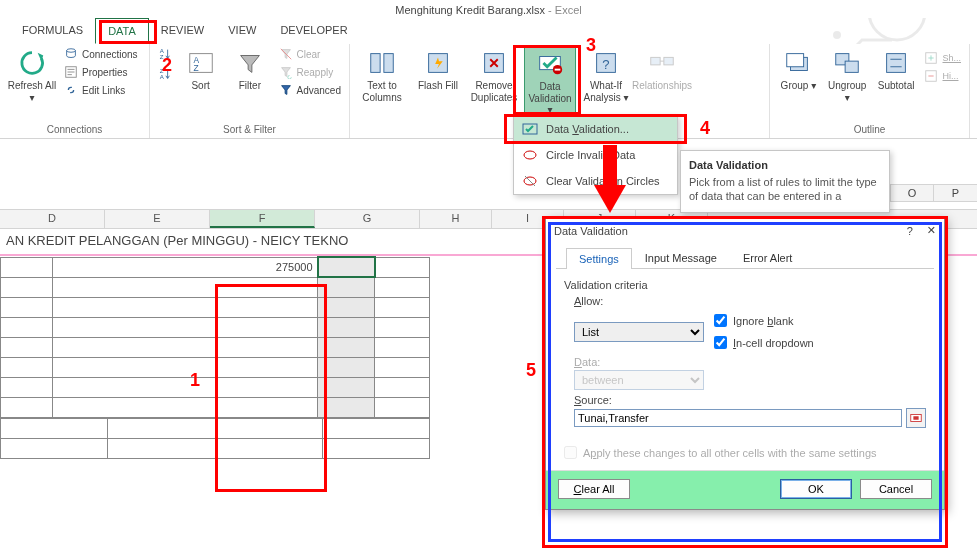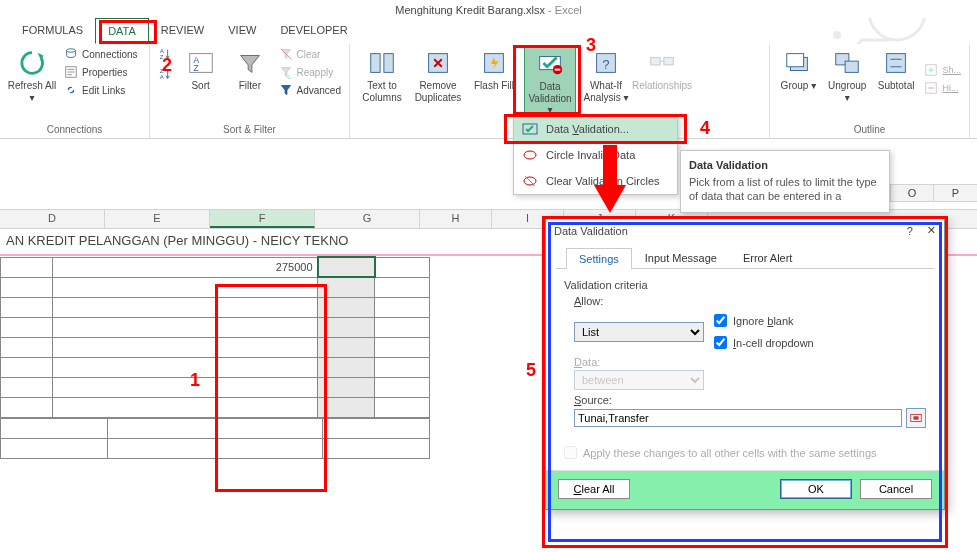--- a/index.html
+++ b/index.html
@@ -207,30 +207,30 @@
       <div class="vbtn">
         <span class="ico"><svg viewBox="0 0 32 32">
               <rect x="4" y="6" width="10" height="20" fill="#cde" stroke="#369"></rect>
               <rect x="18" y="6" width="10" height="20" fill="#cde" stroke="#369"></rect>
             </svg></span>
         <span>Text to Columns</span>
       </div>
       <div class="vbtn">
         <span class="ico"><svg viewBox="0 0 32 32">
               <rect x="6" y="6" width="20" height="20" fill="#cde" stroke="#369"></rect>
+              <path d="M16 10l-3 7h4l-2 5 6-8h-4z" fill="#fa0"></path>
+            </svg></span>
+        <span>Flash Fill</span>
+      </div>
+      <div class="vbtn">
+        <span class="ico"><svg viewBox="0 0 32 32">
+              <rect x="6" y="6" width="20" height="20" fill="#cde" stroke="#369"></rect>
               <path d="M20 12l-8 8m0-8l8 8" stroke="#c00" stroke-width="2"></path>
             </svg></span>
         <span>Remove Duplicates</span>
-      </div>
-      <div class="vbtn">
-        <span class="ico"><svg viewBox="0 0 32 32">
-              <rect x="6" y="6" width="20" height="20" fill="#cde" stroke="#369"></rect>
-              <path d="M16 10l-3 7h4l-2 5 6-8h-4z" fill="#fa0"></path>
-            </svg></span>
-        <span>Flash Fill</span>
       </div>
       <div class="vbtn" style="background:#9fd3b8; border:1px solid #3a9b6e;">
         <span class="ico"><svg viewBox="0 0 32 32">
               <rect x="5" y="8" width="22" height="14" fill="#fff" stroke="#369"></rect>
               <path d="M9 15l4 4 10-10" stroke="#2a8" stroke-width="3" fill="none"></path>
               <circle cx="24" cy="22" r="5" fill="#c00"></circle>
               <path d="M21 22h6" stroke="#fff" stroke-width="2"></path>
             </svg></span>
         <span><span>Data Validation</span> ▾</span>
       </div>
@@ -269,21 +269,21 @@
             </svg></span>
         <span><span>Ungroup</span> ▾</span>
       </div>
       <div class="vbtn">
         <span class="ico"><svg viewBox="0 0 32 32">
               <rect x="6" y="6" width="20" height="20" fill="#cde" stroke="#369"></rect>
               <path d="M10 12h12M10 20h12" stroke="#369"></path>
             </svg></span>
         <span>Subtotal</span>
       </div>
-      <div class="smallstack disabled" style="margin-top:16px;text-decoration:underline;">
+      <div class="smallstack disabled" style="margin-top:4px;text-decoration:underline;">
         <div class="smallitem">
             <span class="ico"><svg viewBox="0 0 16 16">
                 <rect x="2" y="2" width="12" height="12" fill="none" stroke="#888"></rect>
                 <path d="M8 5v6M5 8h6" stroke="#2a8"></path>
               </svg></span>
             <span style="font-size:9px;">Sh...</span>
           </div>
         <div class="smallitem">
             <span class="ico"><svg viewBox="0 0 16 16">
                 <rect x="2" y="2" width="12" height="12" fill="none" stroke="#888"></rect>

